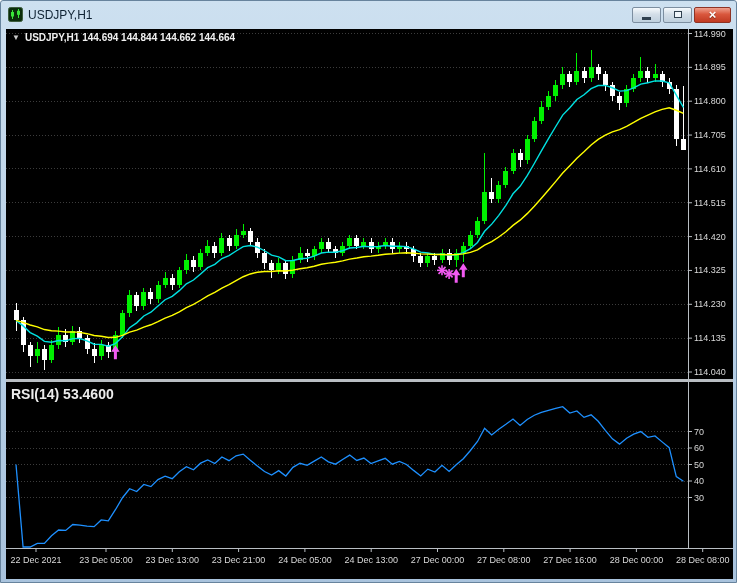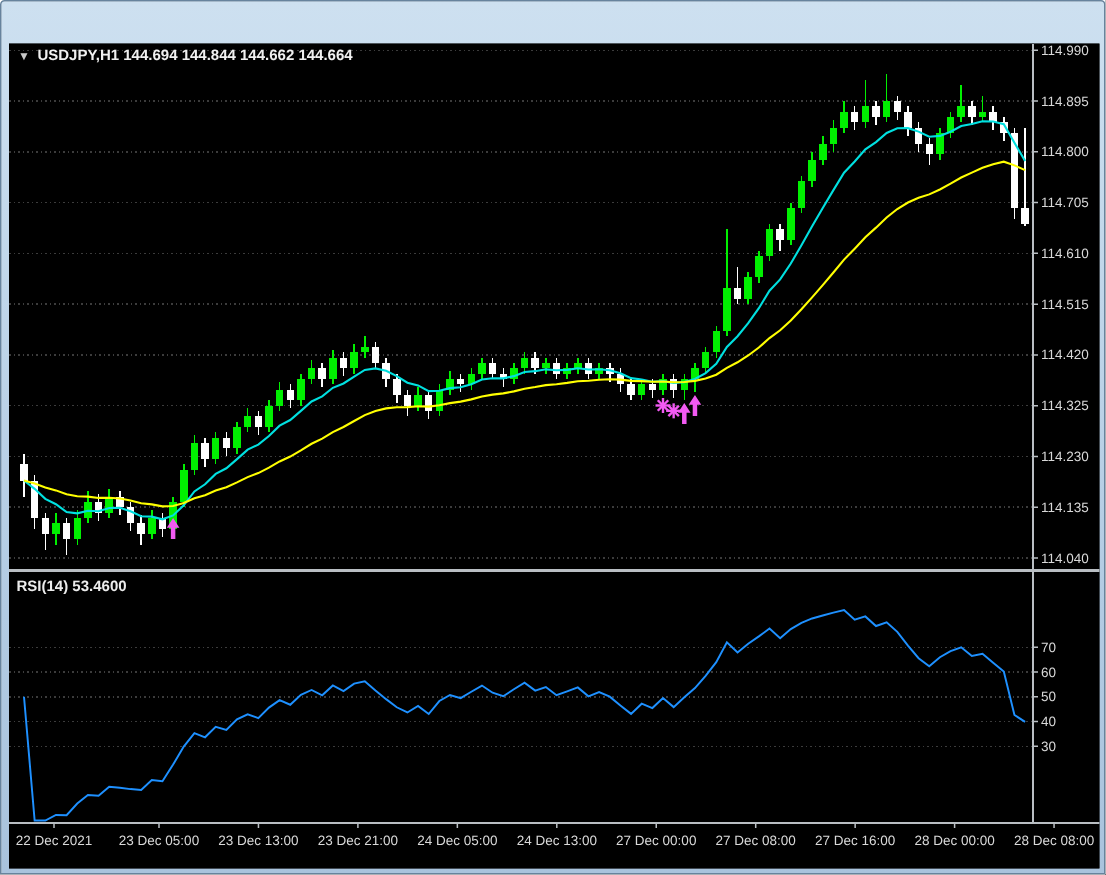--- a/index.html
+++ b/index.html
@@ -25,26 +25,49 @@
   .restore-glyph{display:block;width:8px;height:7px;box-sizing:border-box;border:1px solid #30404f;background:#eef4f9;}
   .close-glyph{color:#ffffff;font-size:13px;font-weight:bold;line-height:14px;text-shadow:0 1px 1px rgba(0,0,0,.4);}
   .client{position:absolute;left:5px;top:28px;width:727px;height:550px;background:#000000;}
   #chart-svg{display:block;}
   #chart-svg text{font-family:"Liberation Sans",sans-serif;}
   .ohlc-header{
     position:absolute;top:3px;left:6px;display:flex;gap:5px;align-items:center;
     color:#f0f0f0;font-size:10px;font-weight:bold;white-space:nowrap;
   }
   .oct{color:#c9c9c9;font-size:8px;font-weight:normal;}
-  .rsi-label{position:absolute;top:357px;left:5px;color:#ececec;font-size:10px;font-weight:bold;}
+  .rsi-label{position:absolute;top:357px;left:5px;color:#ececec;font-size:14px;font-weight:bold;}
 </style>
 </head>
 <body>
 
 <div class="window">
+  <div class="titlebar">
+    <span class="title-icon">
+      <svg width="15" height="15" aria-hidden="true">
+        <rect x="0.5" y="0.5" width="14" height="14" rx="2" fill="#0b2d0b" stroke="#3d5c3d"></rect>
+        <line x1="4.5" y1="3" x2="4.5" y2="12" stroke="#39e639" stroke-width="1"></line>
+        <rect x="3" y="5" width="3" height="4.5" fill="#39e639"></rect>
+        <line x1="10.5" y1="2" x2="10.5" y2="11" stroke="#39e639" stroke-width="1"></line>
+        <rect x="9" y="3.8" width="3" height="4" fill="#39e639"></rect>
+      </svg>
+    </span>
+    <span class="title-text">USDJPY,H1</span>
+    <span class="win-buttons">
+      <span class="win-btn">
+          <span class="min-glyph"></span>
+        </span>
+      <span class="win-btn">
+          <span class="restore-glyph"></span>
+        </span>
+      <span class="win-btn close">
+          <span class="close-glyph">×</span>
+        </span>
+    </span>
+  </div>
 
   <div class="client">
     <svg id="chart-svg" width="727" height="550">
         <rect x="0" y="0" width="727" height="550" fill="#000000"></rect>
         <g stroke="#3c3c3c" stroke-dasharray="1 2" shape-rendering="crispEdges">
           <line x1="0" y1="4.5" x2="682" y2="4.5"></line>
           <line x1="0" y1="38.35" x2="682" y2="38.35"></line>
           <line x1="0" y1="72.2" x2="682" y2="72.2"></line>
           <line x1="0" y1="106.05" x2="682" y2="106.05"></line>
           <line x1="0" y1="139.9" x2="682" y2="139.9"></line>

